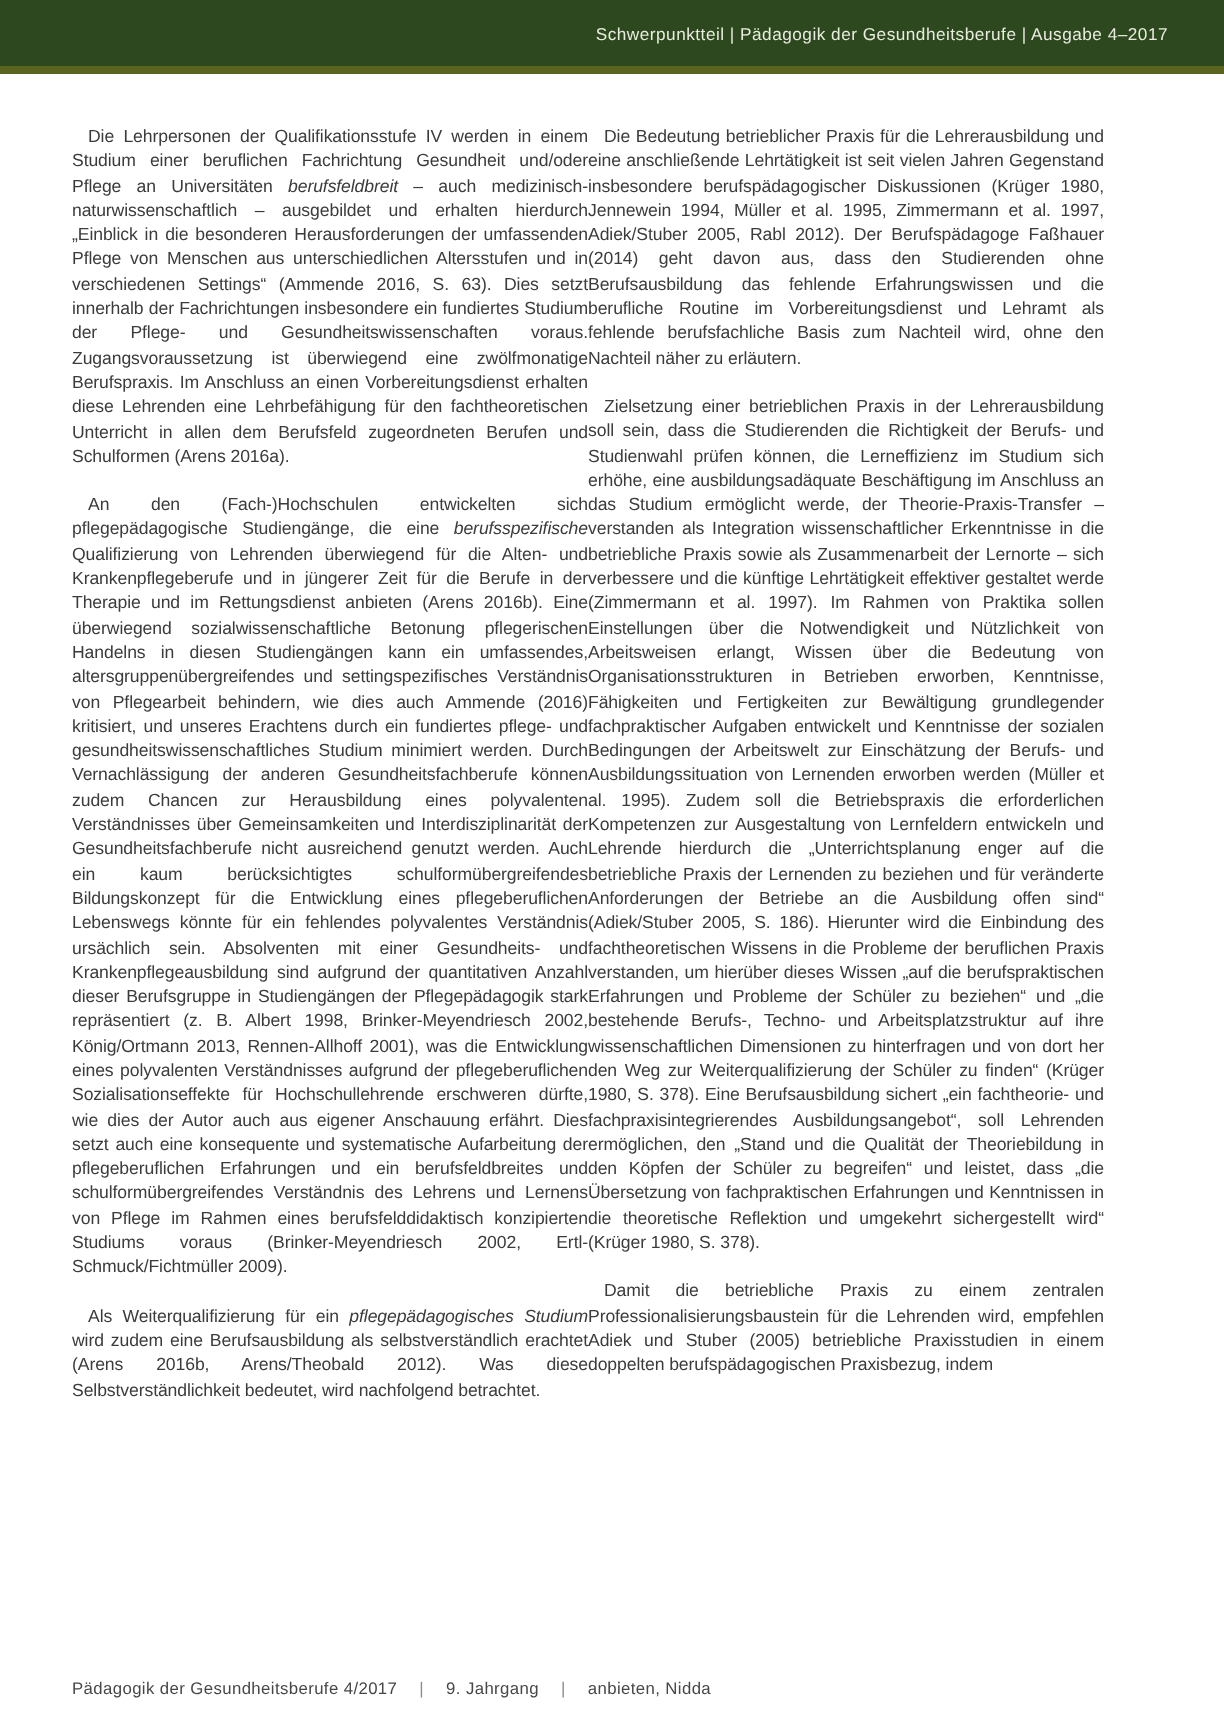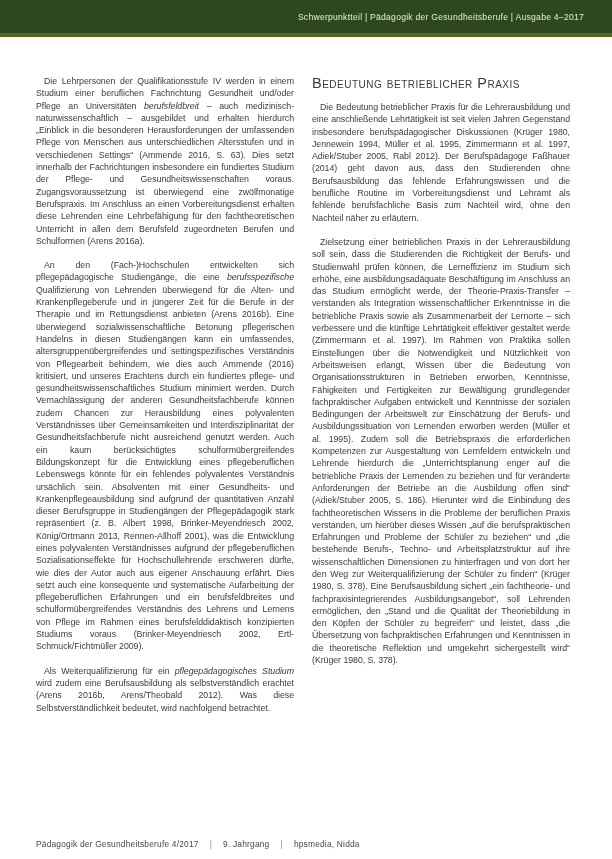--- a/index.html
+++ b/index.html
@@ -21,22 +21,21 @@
     box-sizing: border-box;
   }
   .header-text {
     color: #e9ecdf;
     font-size: 8.6px;
     letter-spacing: 0.25px;
   }
   .header-strip { height: 4px; background: #5a641e; }
   .content {
     display: flex;
-    gap: 18px;
-    padding: 38px 33px 0 36px;
+    padding: 25px 33px 0 36px;
     box-sizing: border-box;
   }
   .col {
     width: 258px;
     text-align: justify;
     font-size: 8.8px;
     line-height: 12.3px;
     letter-spacing: -0.05px;
     color: #3b3b3b;
     hyphens: auto;
@@ -77,29 +76,29 @@
 
   <div class="content">
 
     <div class="col">
       <p class="para"><span>Die Lehrpersonen der Qualifikationsstufe IV werden in einem Studium einer beruflichen Fachrichtung Gesundheit und/oder Pflege an Universitäten </span><em>berufsfeldbreit</em><span> – auch medizinisch-naturwissenschaftlich – ausgebildet und erhalten hierdurch „Einblick in die besonderen Herausforderungen der umfassenden Pflege von Menschen aus unterschiedlichen Altersstufen und in verschiedenen Settings“ (Ammende 2016, S. 63). Dies setzt innerhalb der Fachrichtungen insbesondere ein fundiertes Studium der Pflege- und Gesundheitswissenschaften voraus. Zugangsvoraussetzung ist überwiegend eine zwölfmonatige Berufspraxis. Im Anschluss an einen Vorbereitungsdienst erhalten diese Lehrenden eine Lehrbefähigung für den fachtheoretischen Unterricht in allen dem Berufsfeld zugeordneten Berufen und Schulformen (Arens 2016a).</span></p>
       <p class="para"><span>An den (Fach-)Hochschulen entwickelten sich pflegepädagogische Studiengänge, die eine </span><em>berufsspezifische</em><span> Qualifizierung von Lehrenden überwiegend für die Alten- und Krankenpflegeberufe und in jüngerer Zeit für die Berufe in der Therapie und im Rettungsdienst anbieten (Arens 2016b). Eine überwiegend sozialwissenschaftliche Betonung pflegerischen Handelns in diesen Studiengängen kann ein umfassendes, altersgruppenübergreifendes und settingspezifisches Verständnis von Pflegearbeit behindern, wie dies auch Ammende (2016) kritisiert, und unseres Erachtens durch ein fundiertes pflege- und gesundheitswissenschaftliches Studium minimiert werden. Durch Vernachlässigung der anderen Gesundheitsfachberufe können zudem Chancen zur Herausbildung eines polyvalenten Verständnisses über Gemeinsamkeiten und Interdisziplinarität der Gesundheitsfachberufe nicht ausreichend genutzt werden. Auch ein kaum berücksichtigtes schulformübergreifendes Bildungskonzept für die Entwicklung eines pflegeberuflichen Lebenswegs könnte für ein fehlendes polyvalentes Verständnis ursächlich sein. Absolventen mit einer Gesundheits- und Krankenpflegeausbildung sind aufgrund der quantitativen Anzahl dieser Berufsgruppe in Studiengängen der Pflegepädagogik stark repräsentiert (z. B. Albert 1998, Brinker-Meyendriesch 2002, König/Ortmann 2013, Rennen-Allhoff 2001), was die Entwicklung eines polyvalenten Verständnisses aufgrund der pflegeberuflichen Sozialisationseffekte für Hochschullehrende erschweren dürfte, wie dies der Autor auch aus eigener Anschauung erfährt. Dies setzt auch eine konsequente und systematische Aufarbeitung der pflegeberuflichen Erfahrungen und ein berufsfeldbreites und schulformübergreifendes Verständnis des Lehrens und Lernens von Pflege im Rahmen eines berufsfelddidaktisch konzipierten Studiums voraus (Brinker-Meyendriesch 2002, Ertl-Schmuck/Fichtmüller 2009).</span></p>
       <p class="para"><span>Als Weiterqualifizierung für ein </span><em>pflegepädagogisches Studium</em><span> wird zudem eine Berufsausbildung als selbstverständlich erachtet (Arens 2016b, Arens/Theobald 2012). Was diese Selbstverständlichkeit bedeutet, wird nachfolgend betrachtet.</span></p>
     </div>
 
     <div class="col">
-      <h2 class="section-heading">Bedeutung betrieblicher Praxis</h2>
       <p class="para"><span>Die Bedeutung betrieblicher Praxis für die Lehrerausbildung und eine anschließende Lehrtätigkeit ist seit vielen Jahren Gegenstand insbesondere berufspädagogischer Diskussionen (Krüger 1980, Jennewein 1994, Müller et al. 1995, Zimmermann et al. 1997, Adiek/Stuber 2005, Rabl 2012). Der Berufspädagoge Faßhauer (2014) geht davon aus, dass den Studierenden ohne Berufsausbildung das fehlende Erfahrungswissen und die berufliche Routine im Vorbereitungsdienst und Lehramt als fehlende berufsfachliche Basis zum Nachteil wird, ohne den Nachteil näher zu erläutern.</span></p>
       <p class="para"><span>Zielsetzung einer betrieblichen Praxis in der Lehrerausbildung soll sein, dass die Studierenden die Richtigkeit der Berufs- und Studienwahl prüfen können, die Lerneffizienz im Studium sich erhöhe, eine ausbildungsadäquate Beschäftigung im Anschluss an das Studium ermöglicht werde, der Theorie-Praxis-Transfer – verstanden als Integration wissenschaftlicher Erkenntnisse in die betriebliche Praxis sowie als Zusammenarbeit der Lernorte – sich verbessere und die künftige Lehrtätigkeit effektiver gestaltet werde (Zimmermann et al. 1997). Im Rahmen von Praktika sollen Einstellungen über die Notwendigkeit und Nützlichkeit von Arbeitsweisen erlangt, Wissen über die Bedeutung von Organisationsstrukturen in Betrieben erworben, Kenntnisse, Fähigkeiten und Fertigkeiten zur Bewältigung grundlegender fachpraktischer Aufgaben entwickelt und Kenntnisse der sozialen Bedingungen der Arbeitswelt zur Einschätzung der Berufs- und Ausbildungssituation von Lernenden erworben werden (Müller et al. 1995). Zudem soll die Betriebspraxis die erforderlichen Kompetenzen zur Ausgestaltung von Lernfeldern entwickeln und Lehrende hierdurch die „Unterrichtsplanung enger auf die betriebliche Praxis der Lernenden zu beziehen und für veränderte Anforderungen der Betriebe an die Ausbildung offen sind“ (Adiek/Stuber 2005, S. 186). Hierunter wird die Einbindung des fachtheoretischen Wissens in die Probleme der beruflichen Praxis verstanden, um hierüber dieses Wissen „auf die berufspraktischen Erfahrungen und Probleme der Schüler zu beziehen“ und „die bestehende Berufs-, Techno- und Arbeitsplatzstruktur auf ihre wissenschaftlichen Dimensionen zu hinterfragen und von dort her den Weg zur Weiterqualifizierung der Schüler zu finden“ (Krüger 1980, S. 378). Eine Berufsausbildung sichert „ein fachtheorie- und fachpraxisintegrierendes Ausbildungsangebot“, soll Lehrenden ermöglichen, den „Stand und die Qualität der Theoriebildung in den Köpfen der Schüler zu begreifen“ und leistet, dass „die Übersetzung von fachpraktischen Erfahrungen und Kenntnissen in die theoretische Reflektion und umgekehrt sichergestellt wird“ (Krüger 1980, S. 378).</span></p>
+      <p class="para"><span>Damit die betriebliche Praxis zu einem zentralen Professionalisierungsbaustein für die Lehrenden wird, empfehlen Adiek und Stuber (2005) betriebliche Praxisstudien in einem doppelten berufspädagogischen Praxisbezug, indem</span></p>
     </div>
 
   </div>
 
   <div class="footer">
     <span>Pädagogik der Gesundheitsberufe 4/2017</span>
     <span class="sep">|</span>
     <span>9. Jahrgang</span>
     <span class="sep">|</span>
-    <span>hpsmedia, Nidda</span>
+    <span>anbieten, Nidda</span>
     <span class="page-number">25</span>
   </div>
 
 </div>
 
 </body></html>

